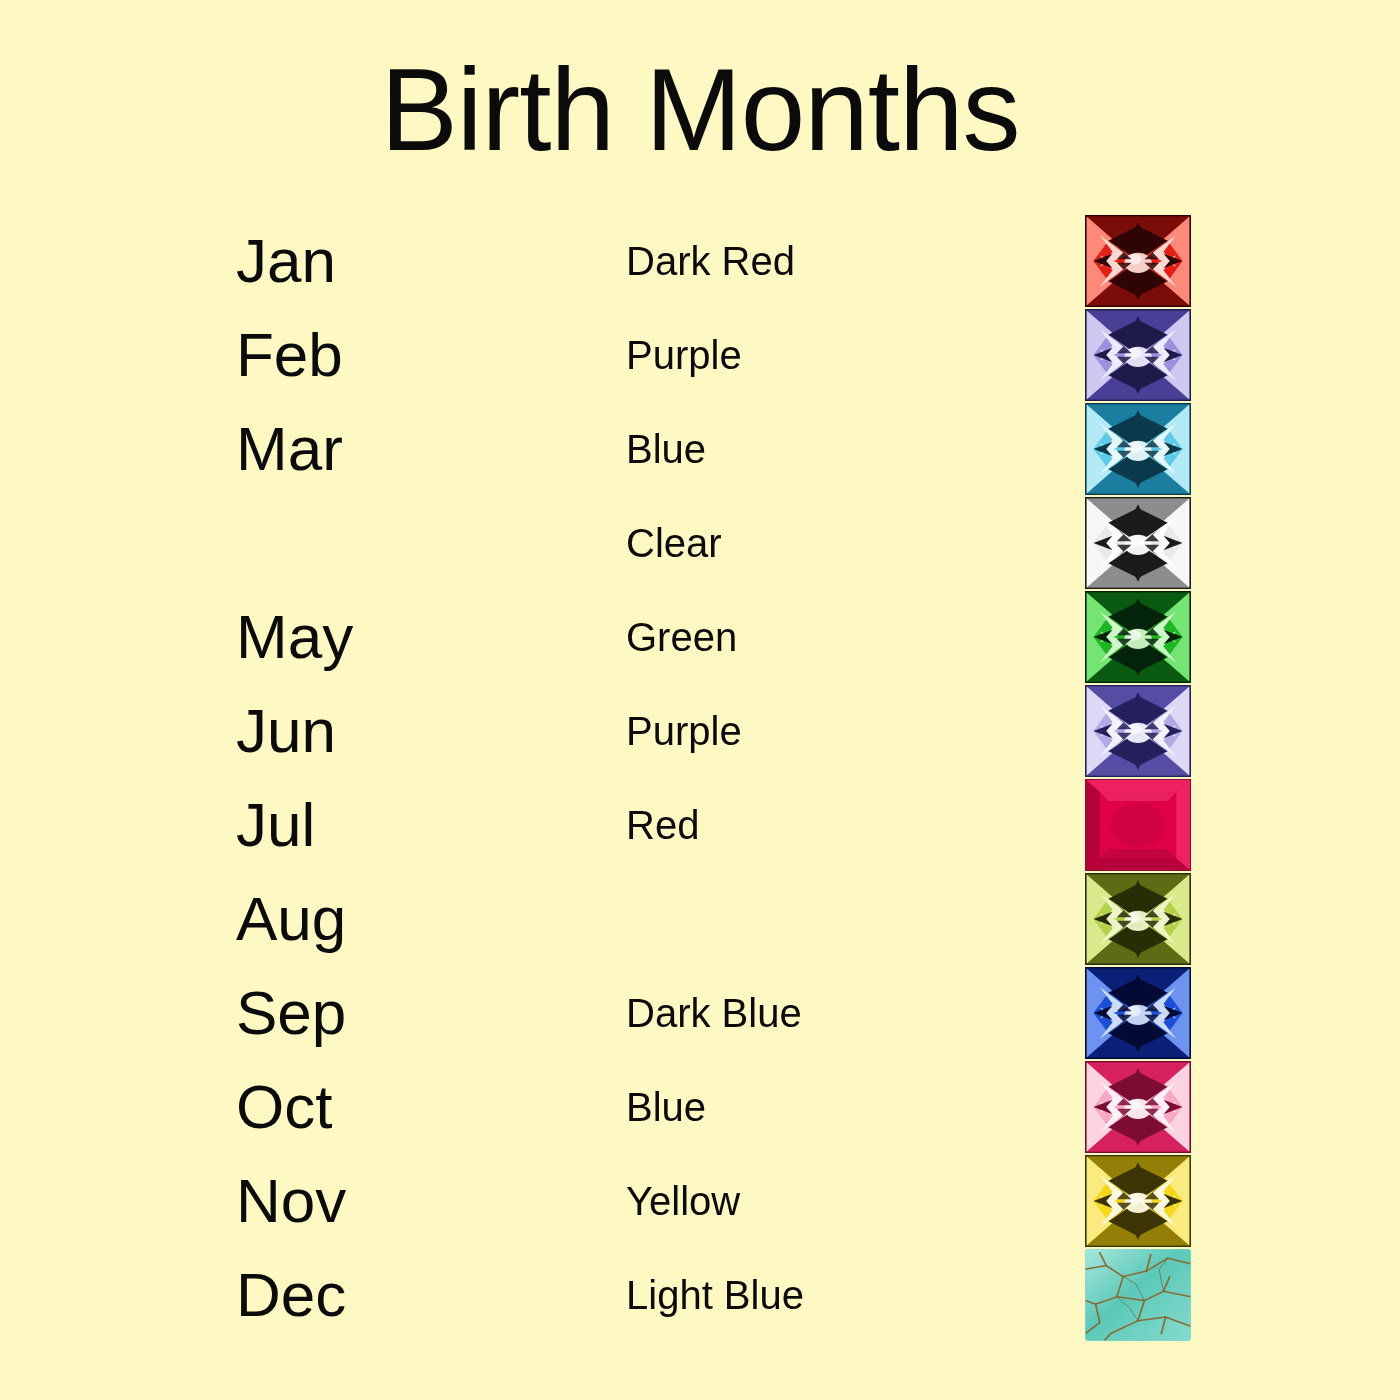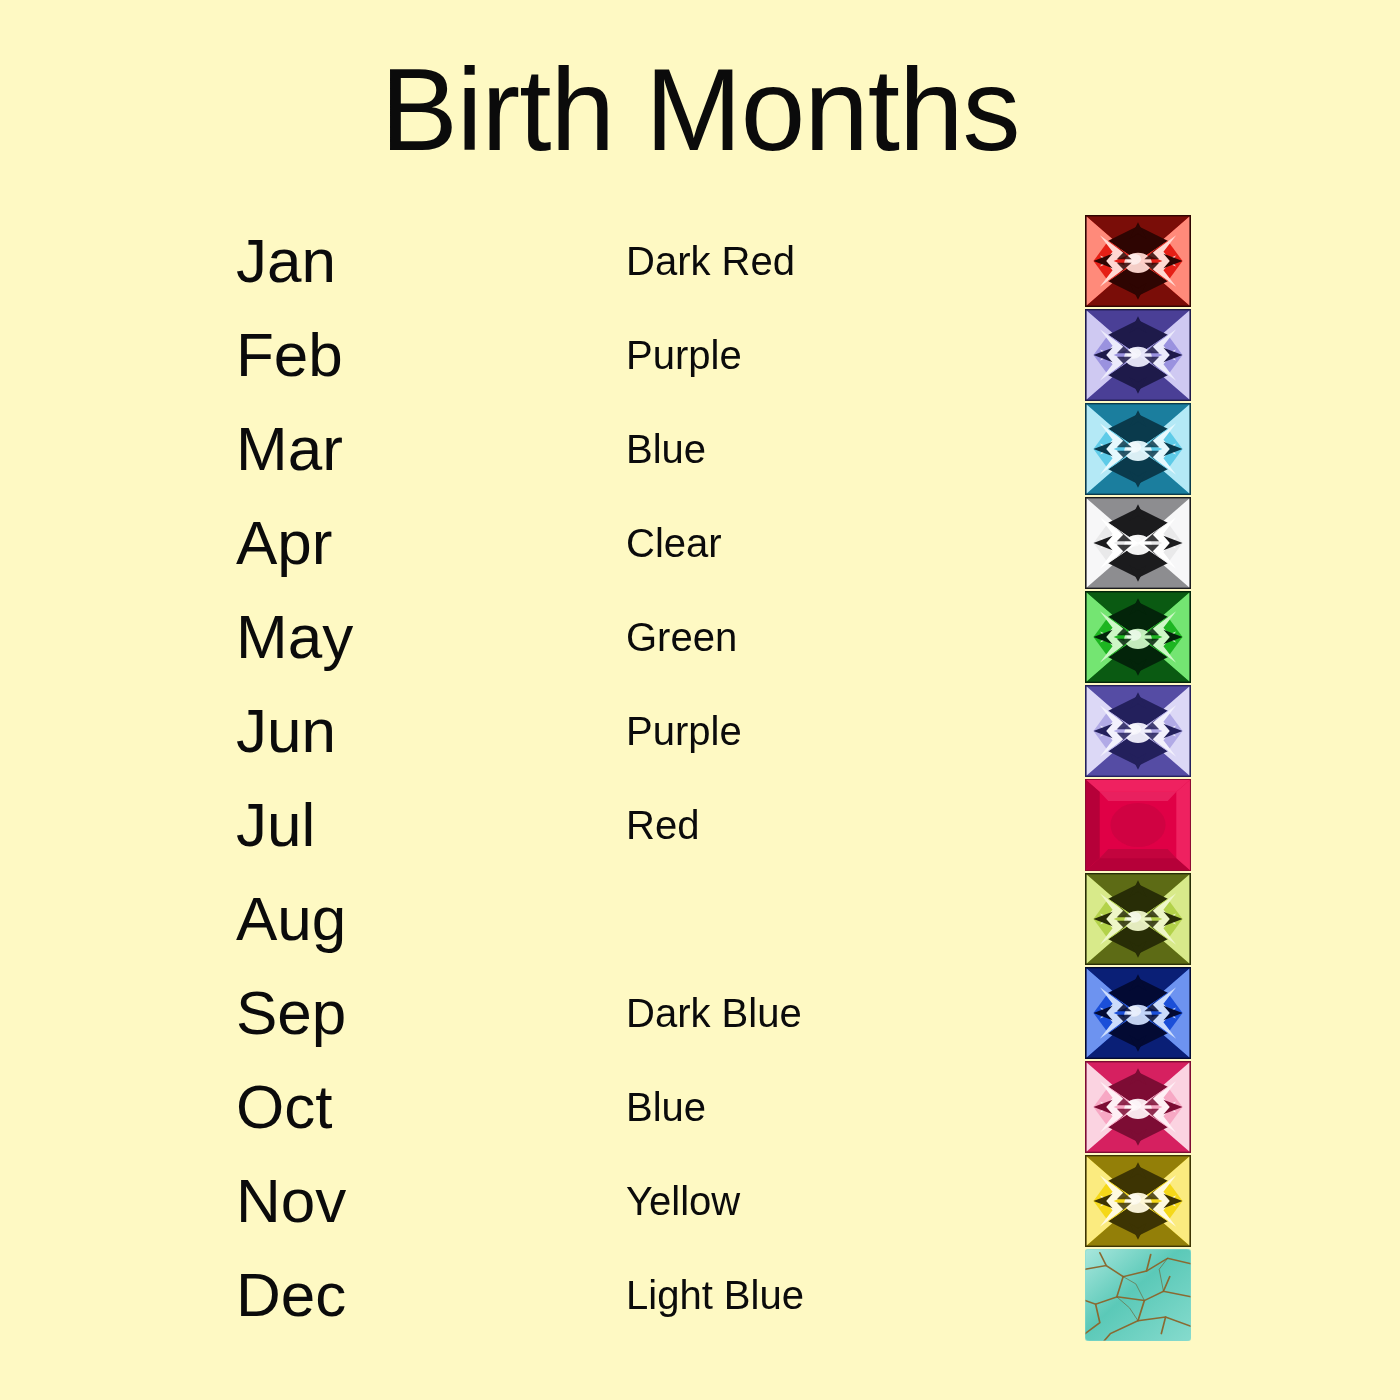--- a/index.html
+++ b/index.html
@@ -214,21 +214,20 @@
     <polygon points="30,34 44,48 30,48 36,41" fill="#0a3a4c" opacity="0.85"></polygon>
     <polygon points="70,34 56,48 70,48 64,41" fill="#0a3a4c" opacity="0.85"></polygon>
     <polygon points="30,66 44,52 30,52 36,59" fill="#0a3a4c" opacity="0.85"></polygon>
     <polygon points="70,66 56,52 70,52 64,59" fill="#0a3a4c" opacity="0.85"></polygon>
 
     <rect x="0" y="0" width="100" height="100" fill="none" stroke="#0a3a4c" stroke-width="3"></rect>
   </svg>
         </div>
       </div>
       <div class="row">
-        <div class="col-month">Apr</div>
         <div class="col-color">Clear</div>
         <div class="col-gem">
   <svg class="gem" viewBox="0 0 100 100" preserveAspectRatio="none">
     <rect x="0" y="0" width="100" height="100" fill="#e9e9ea"></rect>
 
     <polygon points="0,0 50,50 0,100" fill="#f7f7f8"></polygon>
     <polygon points="100,0 50,50 100,100" fill="#f7f7f8"></polygon>
     <polygon points="0,0 50,50 100,0" fill="#8d8d90"></polygon>
     <polygon points="0,100 50,50 100,100" fill="#8d8d90"></polygon>
 

